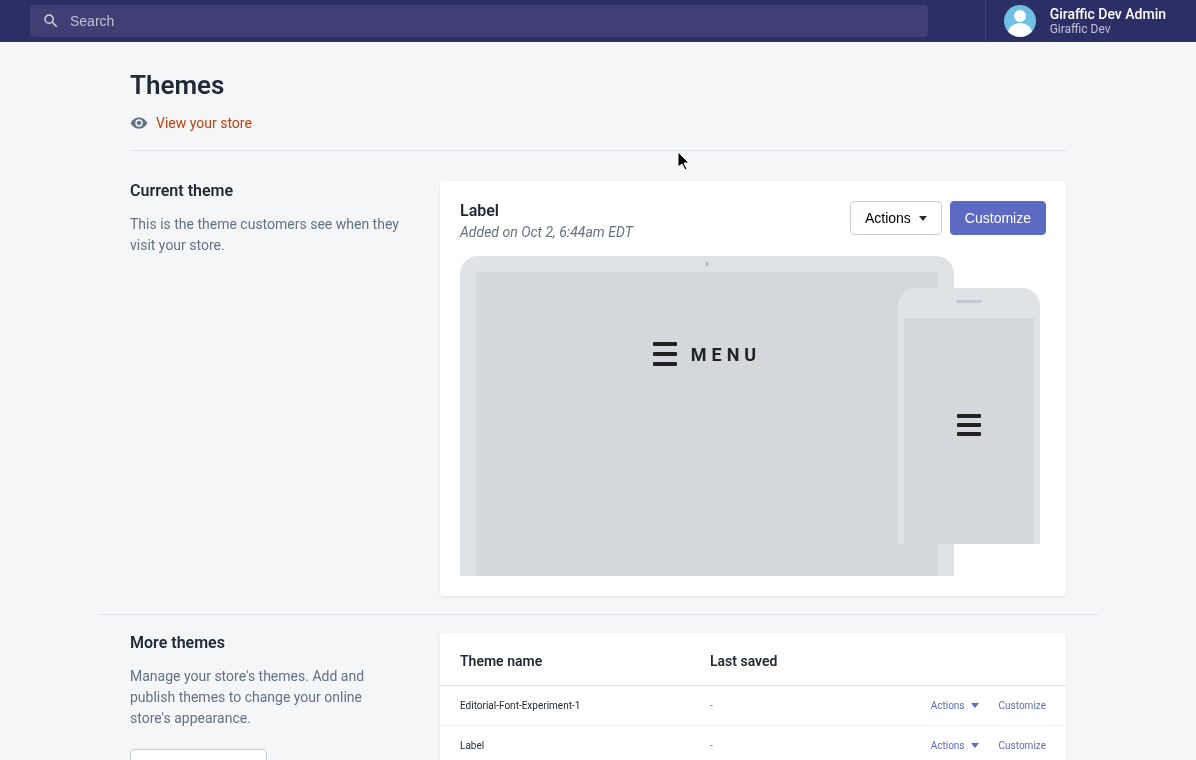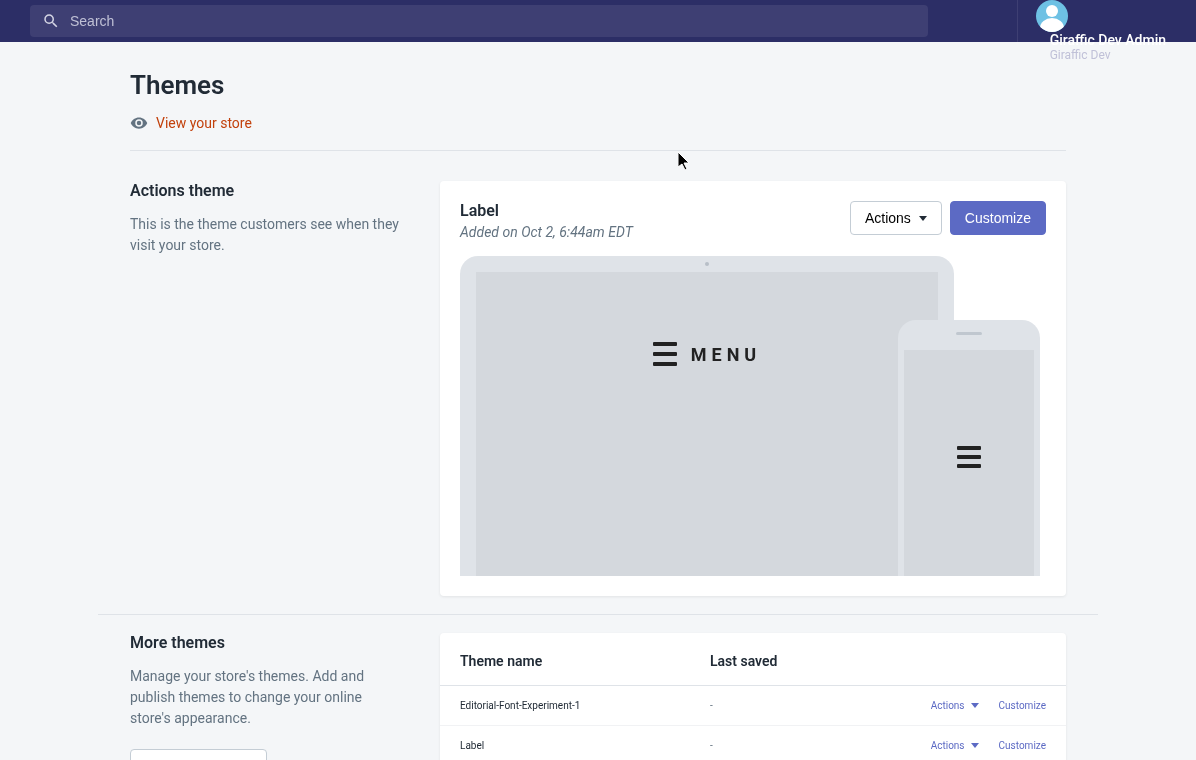--- a/index.html
+++ b/index.html
@@ -47,25 +47,24 @@
       font-size: 14px;
       margin-left: 10px;
       width: 100%;
     }
     .search-input::placeholder {
       color: #bfc0d5;
     }
     .header-right {
       margin-left: auto;
       display: flex;
-      align-items: flex-start;
+      align-items: center;
       padding-left: 18px;
       border-left: 1px solid #3e3f73;
       height: 100%;
-      flex-direction: column;
     }
     .avatar {
       width: 32px;
       height: 32px;
       border-radius: 50%;
       background: #6ec1e4;
       position: relative;
       overflow: hidden;
       flex-shrink: 0;
     }
@@ -216,21 +215,21 @@
       height: 0;
       border-left: 4px solid transparent;
       border-right: 4px solid transparent;
       border-top: 5px solid #212b36;
     }
 
     
     .preview {
       padding: 0 20px 20px 20px;
       display: flex;
-      align-items: flex-end;
+      align-items: center;
       position: relative;
     }
     .tablet-frame {
       width: 494px;
       height: 320px;
       background: #dfe3e8;
       border-radius: 18px 18px 0 0;
       padding: 16px 16px 0 16px;
       position: relative;
     }
@@ -390,21 +389,21 @@
     <svg viewBox="0 0 24 24">
         <path d="M12 4.5C7 4.5 2.73 7.61 1 12c1.73 4.39 6 7.5 11 7.5s9.27-3.11 11-7.5C21.27 7.61 17 4.5 12 4.5zm0 12.5a5 5 0 110-10 5 5 0 010 10zm0-8a3 3 0 100 6 3 3 0 000-6z"></path>
       </svg>
     <span>View your store</span>
   </div>
 
   <hr class="divider">
 
   <div class="section">
     <div class="section-left">
-      <h2 class="section-heading">Actions theme</h2>
+      <h2 class="section-heading">Current theme</h2>
       <p class="section-desc">This is the theme customers see when they visit your store.</p>
     </div>
 
     <div class="card">
       <div class="card-header">
         <div>
           <div class="card-title">Label</div>
           <div class="card-subtitle">Added on Oct 2, 6:44am EDT</div>
         </div>
         <div class="card-actions">

